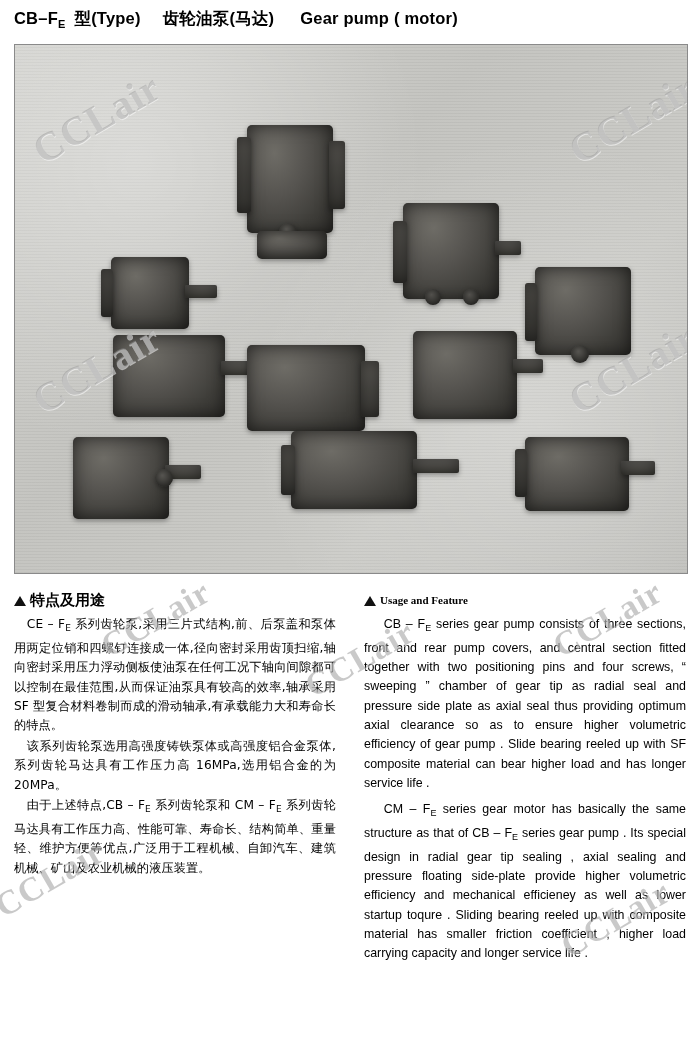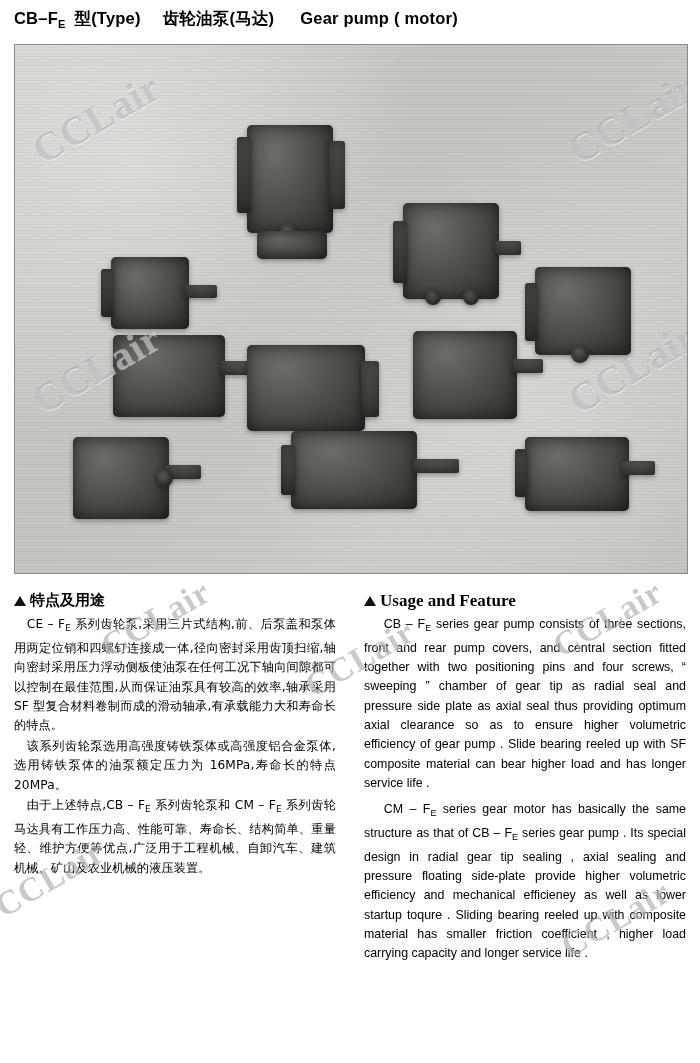--- a/index.html
+++ b/index.html
@@ -132,21 +132,21 @@
   .sec-head .txt-cn {
     font-family: "DejaVu Sans", sans-serif;
     font-weight: bold;
     font-size: 15px;
     line-height: 17px;
     text-align: center;
   }
   .sec-head .txt-en {
     font-family: "Liberation Serif", serif;
     font-weight: bold;
-    font-size: 17px;
+    font-size: 11px;
     line-height: 17px;
   }
 
   .cn-body {
     font-family: "DejaVu Sans", sans-serif;
     font-size: 12.2px;
     line-height: 19.4px;
     text-align: justify;
     letter-spacing: 0.1px;
   }
@@ -223,21 +223,21 @@
 
 <div class="columns">
 
   <div class="col left">
     <div class="sec-head">
       <span class="tri"></span>
       <span class="txt-cn">特点及用途</span>
     </div>
     <div class="cn-body">
       <p class="ind">CE – F<span class="sub">E</span> 系列齿轮泵,采用三片式结构,前、后泵盖和泵体用两定位销和四螺钉连接成一体,径向密封采用齿顶扫缩,轴向密封采用压力浮动侧板使油泵在任何工况下轴向间隙都可以控制在最佳范围,从而保证油泵具有较高的效率,轴承采用 SF 型复合材料卷制而成的滑动轴承,有承载能力大和寿命长的特点。</p>
-      <p class="ind">该系列齿轮泵选用高强度铸铁泵体或高强度铝合金泵体,选用铸铁泵体的油泵额定压力为 16MPa,寿命长的特点 20MPa。</p>
+      <p class="ind">该系列齿轮泵选用高强度铸铁泵体或高强度铝合金泵体,系列齿轮马达具有工作压力高 16MPa,选用铝合金的为 20MPa。</p>
       <p class="ind">由于上述特点,CB – F<span class="sub">E</span> 系列齿轮泵和 CM – F<span class="sub">E</span> 系列齿轮马达具有工作压力高、性能可靠、寿命长、结构简单、重量轻、维护方便等优点,广泛用于工程机械、自卸汽车、建筑机械、矿山及农业机械的液压装置。</p>
     </div>
   </div>
 
   <div class="col right">
     <div class="sec-head">
       <span class="tri"></span>
       <span class="txt-en">Usage and Feature</span>
     </div>
     <div class="en-body">

